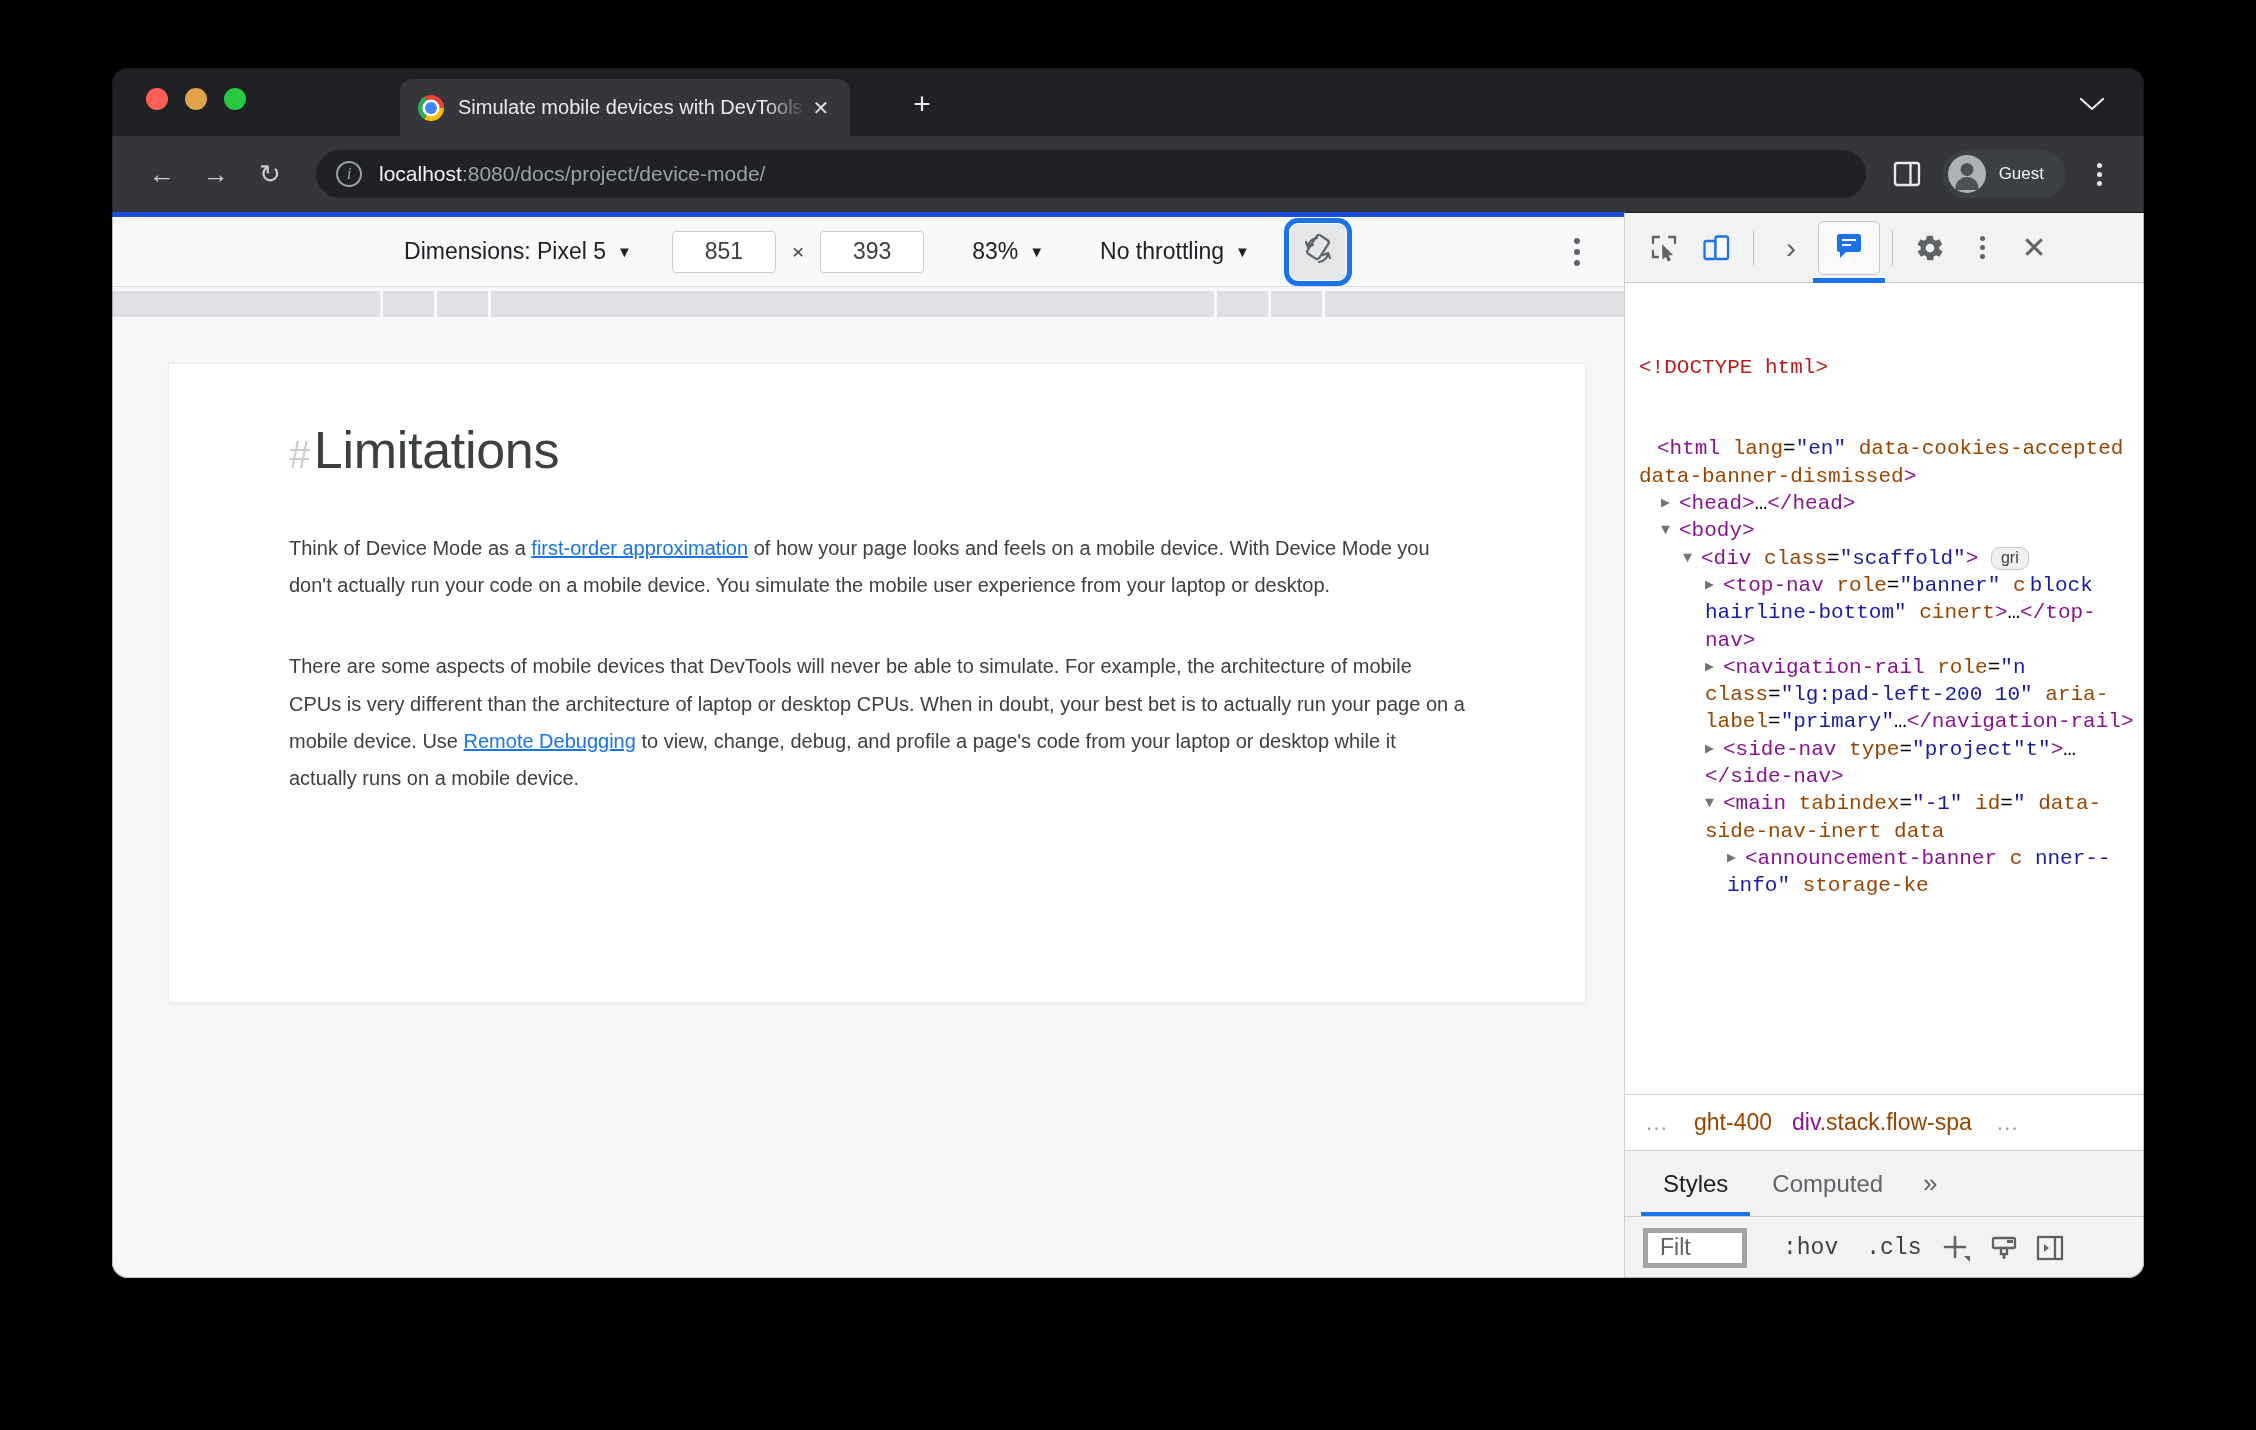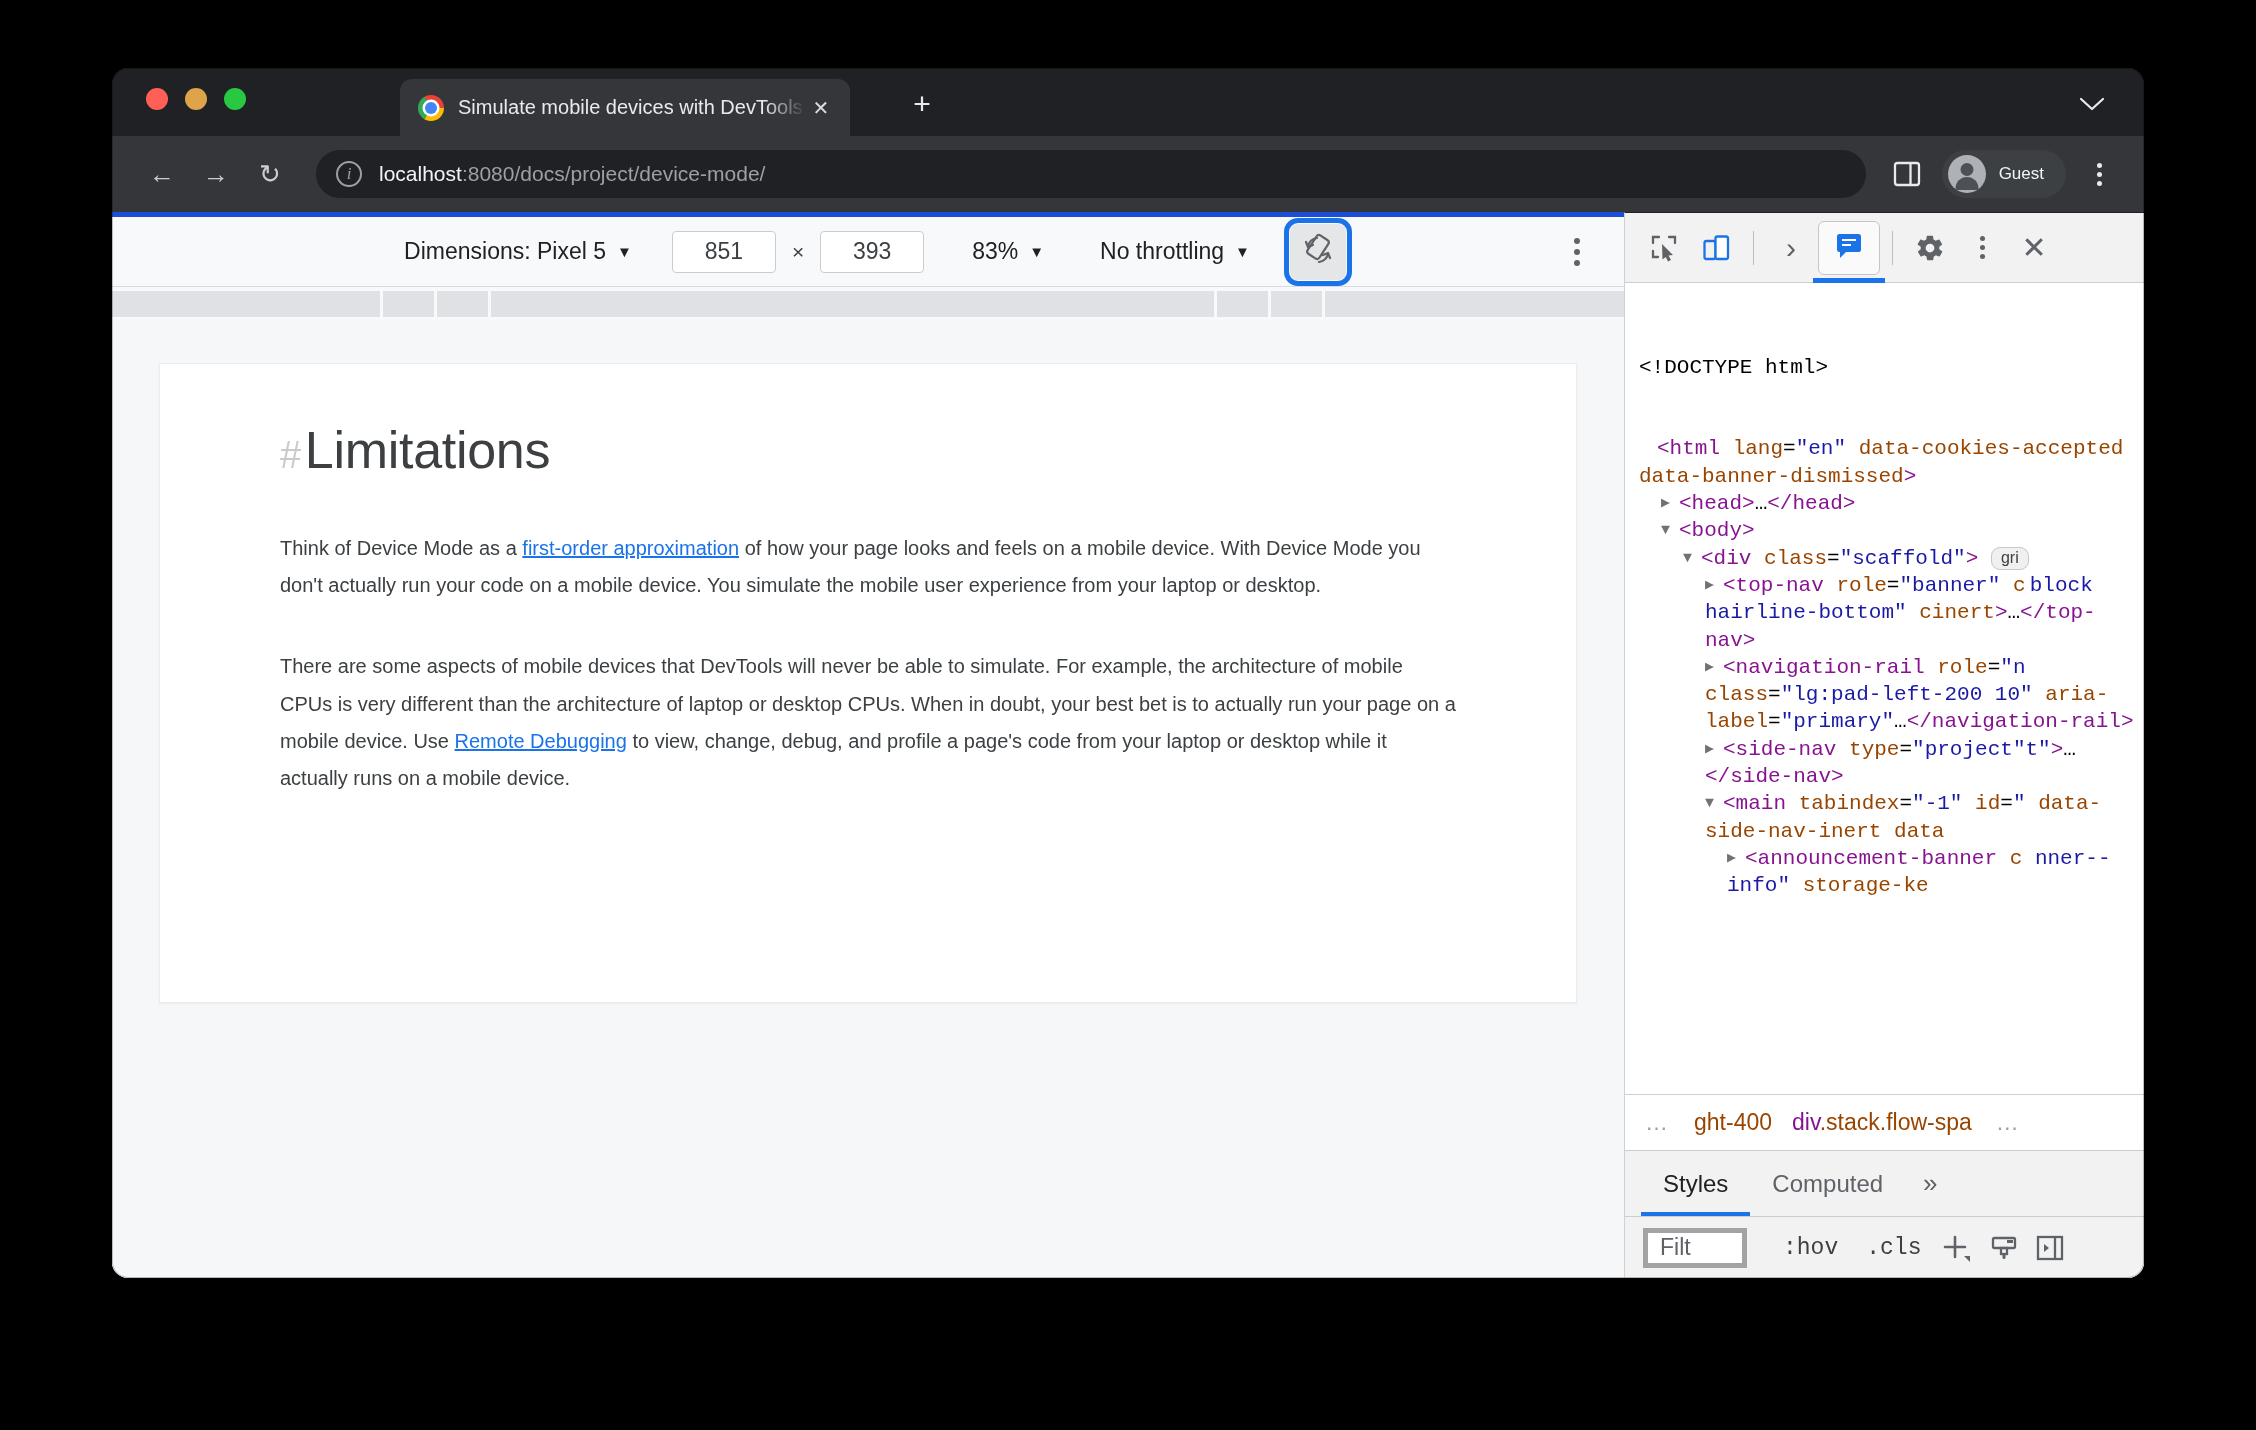--- a/index.html
+++ b/index.html
@@ -248,21 +248,21 @@
     width: 3px; background: #f8f9fa;
   }
   .viewport {
     flex: 1;
     background: #f6f7f8;
     overflow: hidden;
     position: relative;
   }
   .page-card {
     position: absolute;
-    left: 47px; top: 42px;
+    left: 56px; top: 42px;
     width: 1418px; height: 640px;
     background: #fff;
     border: 1px solid #ececec;
     box-shadow: 0 1px 2px rgba(0,0,0,.05);
     padding: 56px 120px;
   }
   .page-h1 {
     font-size: 52px;
     font-weight: 400;
     color: #3c4043;
@@ -329,21 +329,21 @@
     font-size: 21px;
     line-height: 1.30;
     white-space: pre-wrap;
     word-break: break-word;
     min-height: 0;
   }
   .dom-line { position: relative; padding-left: 0; }
   .tw { color: #881391; }
   .at { color: #994500; text-align: right; }
   .av { color: #1a1aa6; }
-  .doctype { color: #000000; }
+  .doctype { color: #b91c1c; }
   .arrow {
     display: inline-block; width: 18px;
     color: #727272; font-size: 15px;
     transform: translateY(-2px);
   }
   .badge {
     display: inline-block;
     font-family: "Liberation Sans", sans-serif;
     font-size: 16px;
     color: #3c4043;

